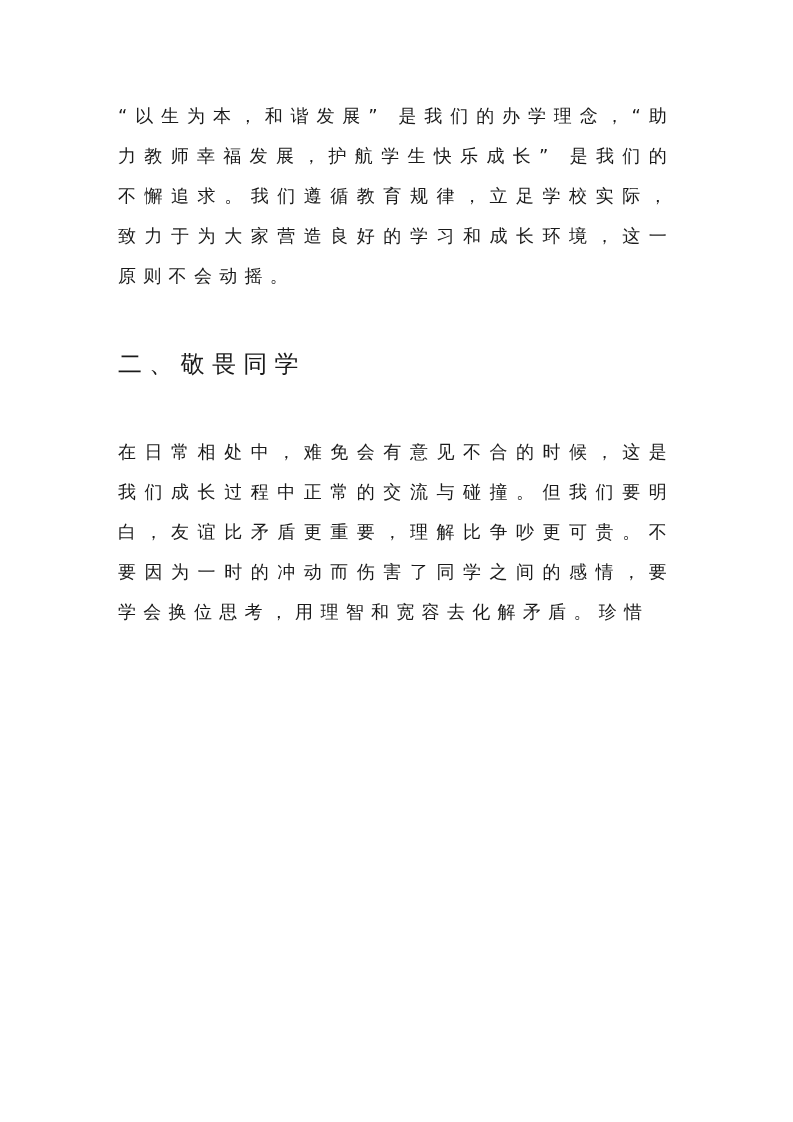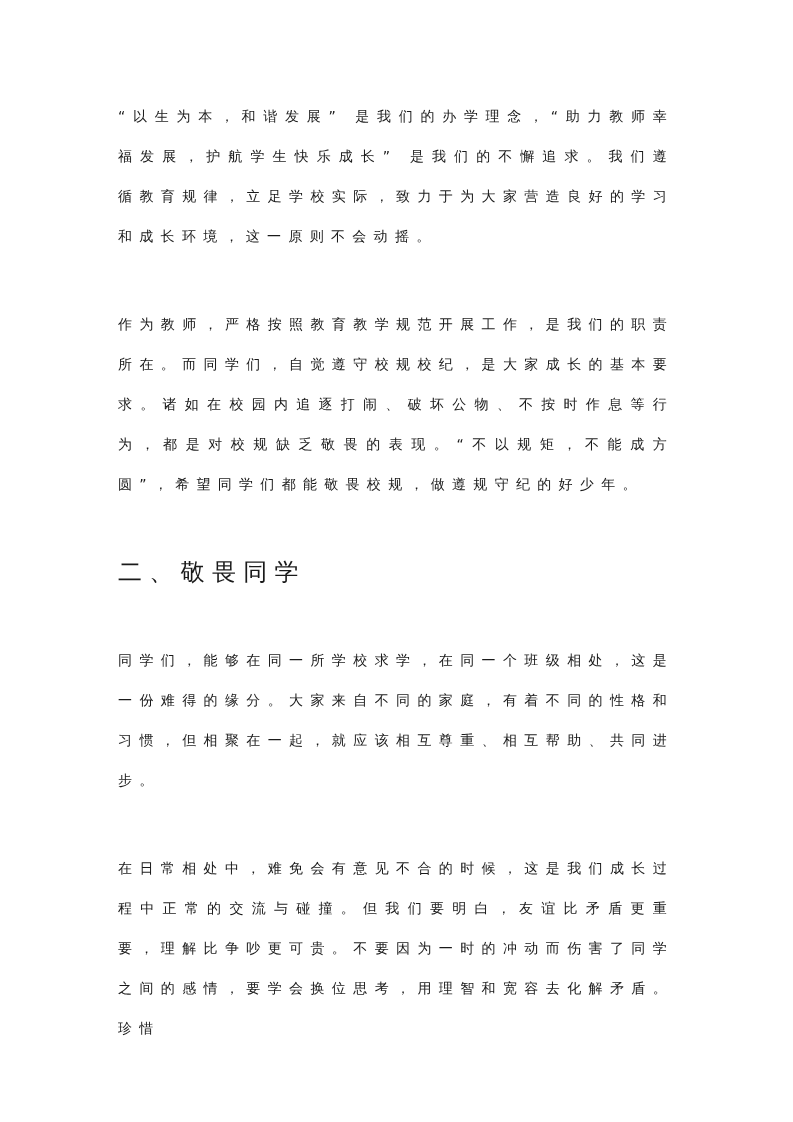--- a/index.html
+++ b/index.html
@@ -16,21 +16,21 @@
       color: #1a1a1a;
     }
     .page {
       position: absolute;
       left: 118px;
       top: 96px;
       width: 556px;
     }
     .para {
       margin: 0;
-      font-size: 14px;
+      font-size: 18px;
       line-height: 40px;
       letter-spacing: 7.3px;
       text-align: justify;
       text-align-last: left;
       word-break: break-all;
     }
     .para + .para { margin-top: 48px; }
     .heading {
       margin: 0;
       font-size: 24px;
@@ -39,17 +39,15 @@
       font-weight: normal;
     }
     .heading + .para { margin-top: 48px; }
     .para + .heading { margin-top: 48px; }
   </style>
 </head>
 <body>
 
 <div class="page">
   <p class="para">“以生为本，和谐发展” 是我们的办学理念，“助力教师幸福发展，护航学生快乐成长” 是我们的不懈追求。我们遵循教育规律，立足学校实际，致力于为大家营造良好的学习和成长环境，这一原则不会动摇。</p>
-  <p class="para">作为教师，严格按照教育教学规范开展工作，是我们的职责所在。而同学们，自觉遵守校规校纪，是大家成长的基本要求。诸如在校园内追逐打闹、破坏公物、不按时作息等行为，都是对校规缺乏敬畏的表现。“不以规矩，不能成方圆”，希望同学们都能敬畏校规，做遵规守纪的好少年。</p>
   <h2 class="heading">二、敬畏同学</h2>
-  <p class="para">同学们，能够在同一所学校求学，在同一个班级相处，这是一份难得的缘分。大家来自不同的家庭，有着不同的性格和习惯，但相聚在一起，就应该相互尊重、相互帮助、共同进步。</p>
   <p class="para">在日常相处中，难免会有意见不合的时候，这是我们成长过程中正常的交流与碰撞。但我们要明白，友谊比矛盾更重要，理解比争吵更可贵。不要因为一时的冲动而伤害了同学之间的感情，要学会换位思考，用理智和宽容去化解矛盾。珍惜</p>
 </div>
 
 </body></html>

